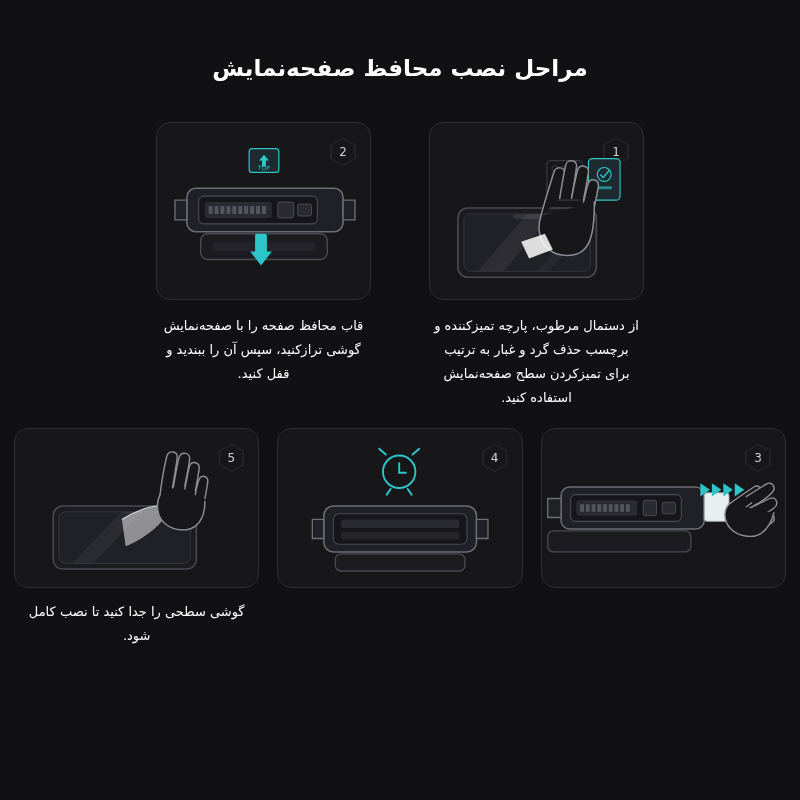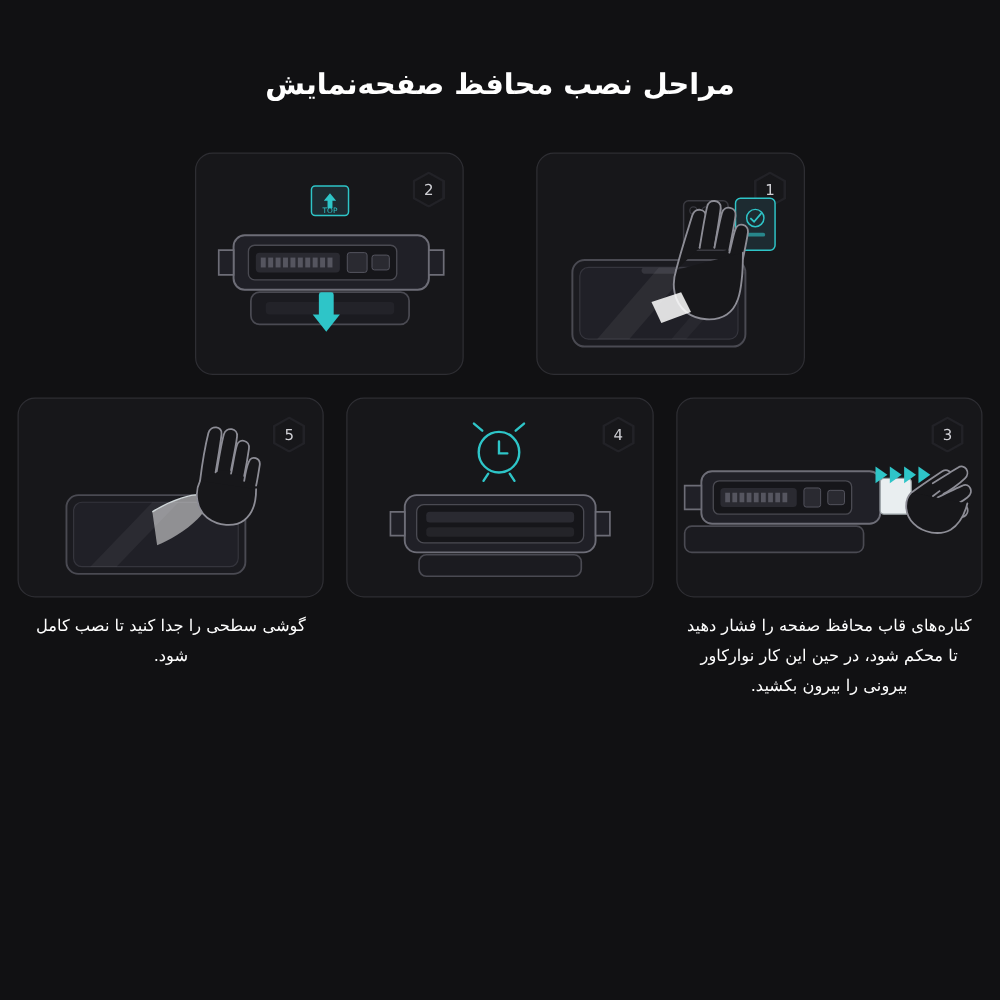--- a/index.html
+++ b/index.html
@@ -165,20 +165,21 @@
               <path d="M131 76 c2 -12 4 -25 6 -33 c1 -7 12 -6 11 1 c-1 9 -4 26 -5 32"></path>
               <path d="M143 76 c2 -10 4 -21 6 -28 c2 -7 12 -5 11 2 c-1 8 -4 22 -5 28"></path>
               <path d="M155 80 c2 -7 3 -14 5 -19 c2 -6 11 -4 10 3 c-1 7 -3 16 -4 21"></path>
               <path d="M112 94 c-4 12 -2 26 8 34 c9 7 24 8 33 2 c9 -6 11 -18 12 -28 c1 -8 1 -16 1 -22"></path>
             </g>
 
             <path d="M92 120 l24 -8 l8 16 l-24 9 z" fill="#ffffff" opacity="0.85"></path>
           </svg>
         </div>
       </div>
+      <div class="caption">از دستمال مرطوب، پارچه تمیزکننده و برچسب حذف گرد و غبار به ترتیب برای تمیزکردن سطح صفحه‌نمایش استفاده کنید.</div>
     </div>
 
     <div class="step step-top">
       <div class="card card-top">
         <div class="badge">
           <span class="badge-inner">2</span>
         </div>
         <div class="art">
           <svg viewBox="0 0 215 178" xmlns="http://www.w3.org/2000/svg">
 
@@ -212,20 +213,21 @@
             <rect x="44" y="112" width="128" height="26" rx="7" fill="#1b1b20" stroke="#4a4a52" stroke-width="1.4"></rect>
             <rect x="56" y="120" width="104" height="10" rx="3" fill="#232329"></rect>
 
             <g fill="#2ec5c8">
               <rect x="99" y="112" width="12" height="20" rx="2"></rect>
               <path d="M94 130 l22 0 l-11 14 z"></path>
             </g>
           </svg>
         </div>
       </div>
+      <div class="caption">قاب محافظ صفحه را با صفحه‌نمایش گوشی ترازکنید، سپس آن را ببندید و قفل کنید.</div>
     </div>
 
   </div>
 
   <div class="row row-bottom">
 
     <div class="step step-bottom">
       <div class="card card-bottom">
         <div class="badge">
           <span class="badge-inner">3</span>
@@ -267,21 +269,20 @@
             <g fill="#17171a" stroke="#8d8d96" stroke-width="1.5" stroke-linejoin="round" stroke-linecap="round">
               <path d="M196 76 c8 -6 20 -14 26 -18 c6 -4 12 5 6 10 c-6 5 -14 11 -14 11"></path>
               <path d="M214 68 c8 -5 16 -10 21 -13 c6 -4 11 4 6 9 c-5 5 -14 11 -18 13"></path>
               <path d="M218 80 c8 -4 16 -8 21 -10 c6 -3 10 6 4 10 c-5 4 -13 8 -17 10"></path>
               <path d="M220 92 c6 -2 13 -5 17 -6 c6 -2 9 7 3 10 c-5 3 -11 5 -15 6"></path>
               <path d="M196 76 c-6 6 -6 18 2 26 c8 8 22 10 31 5 c8 -5 12 -14 14 -22"></path>
             </g>
           </svg>
         </div>
       </div>
-      <div class="caption caption-bottom">کناره‌های قاب محافظ صفحه را فشار دهید تا محکم شود، در حین این کار نوارکاور بیرونی را بیرون بکشید.</div>
     </div>
 
     <div class="step step-bottom">
       <div class="card card-bottom">
         <div class="badge">
           <span class="badge-inner">4</span>
         </div>
         <div class="art">
           <svg viewBox="0 0 255 160" xmlns="http://www.w3.org/2000/svg">
 

